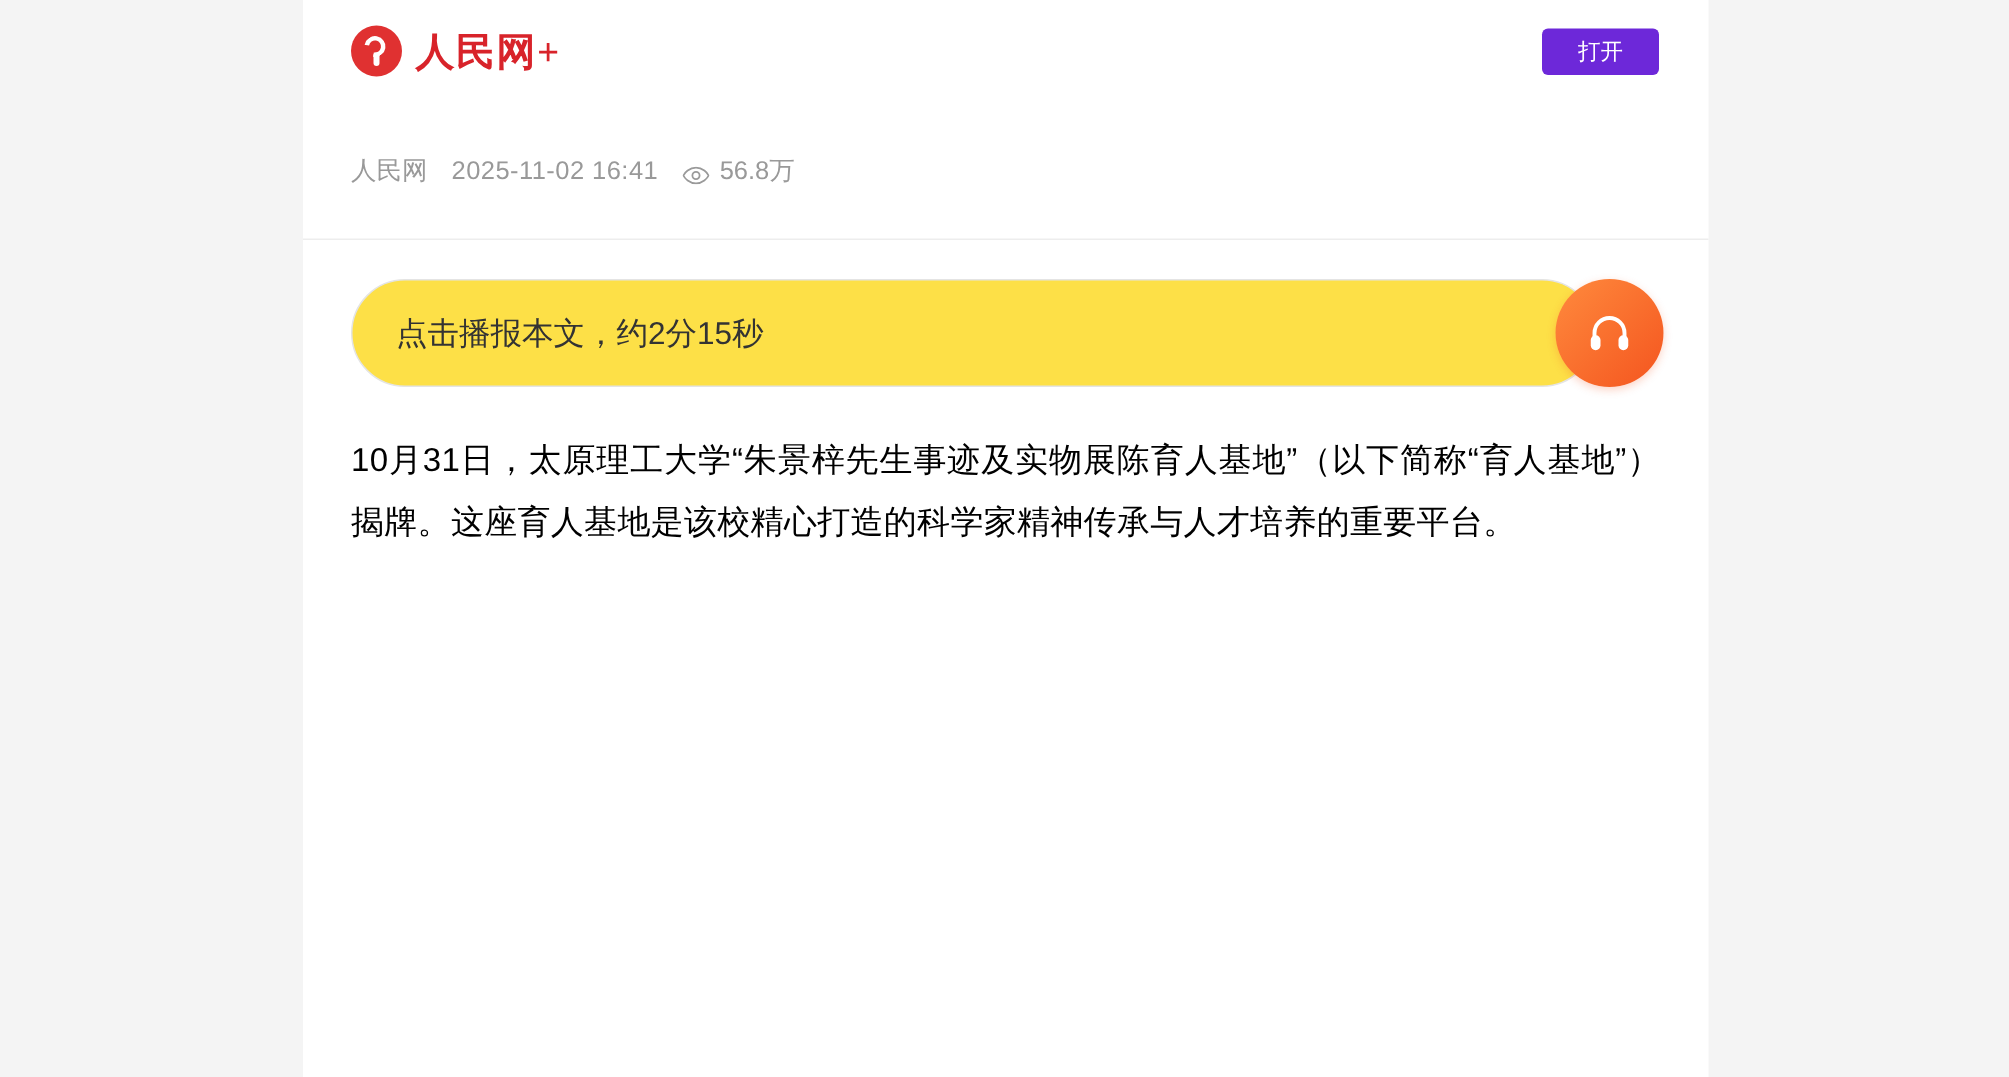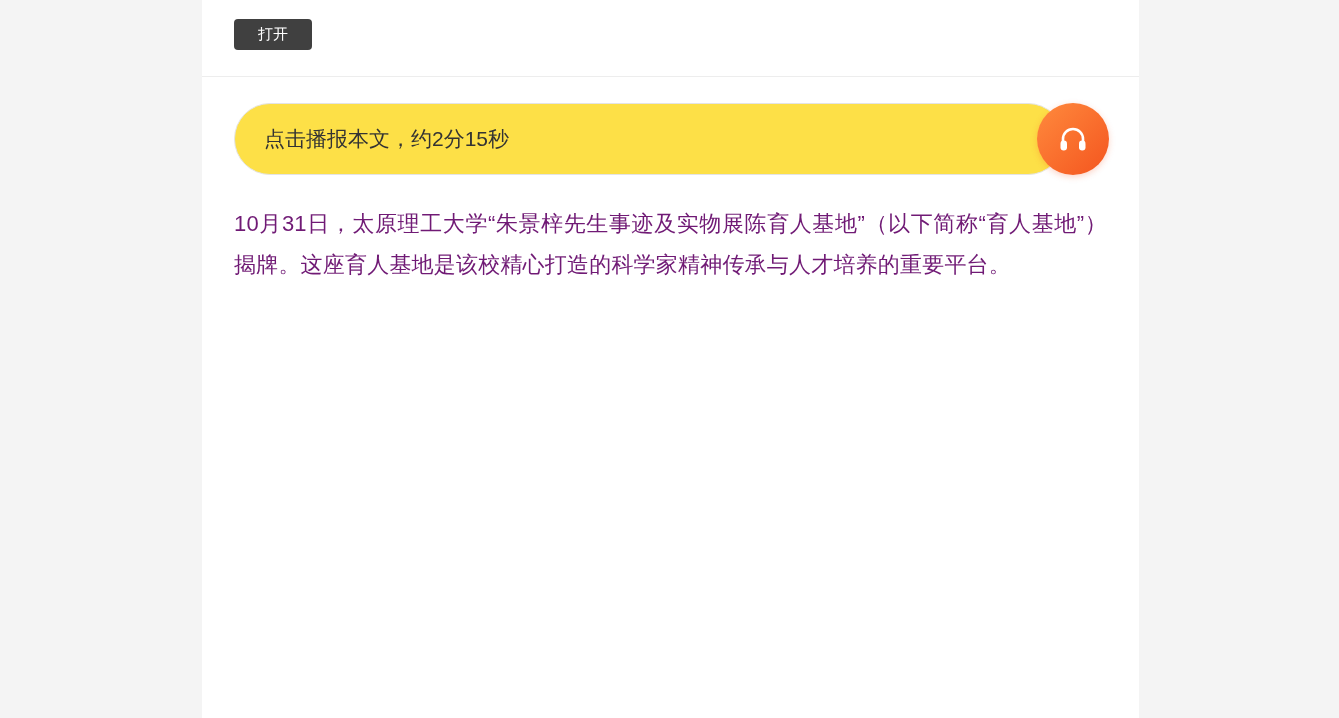--- a/index.html
+++ b/index.html
@@ -73,21 +73,21 @@
   .brand-text {
     font-size: 26px;
     font-weight: 700;
     color: #d8232a;
     letter-spacing: 1px;
     font-family: "Liberation Serif", "DejaVu Serif", serif;
   }
   .open-btn {
     width: 78px;
     height: 31px;
-    background: #404040;
+    background: #6d28d9;
     color: #fff;
     font-size: 15px;
     border: none;
     border-radius: 4px;
     cursor: pointer;
     display: flex;
     align-items: center;
     justify-content: center;
     font-family: "Liberation Sans", "DejaVu Sans", sans-serif;
   }
@@ -167,37 +167,54 @@
   }
   
   .body-text {
     padding: 0 32px;
     margin-top: 28px;
   }
   .body-text p {
     margin: 0 0 26px 0;
     font-size: 22px;
     line-height: 41px;
-    color: #701a75;
+    color: #000000;
     letter-spacing: 0.2px;
     text-align: justify;
     font-family: "Liberation Sans", "DejaVu Sans", sans-serif;
   }
 </style>
 </head>
 <body>
 
 <div class="page">
   <div class="article-card">
 
     <div class="topbar">
+      <div class="brand">
+        <span class="brand-mark"></span>
+        <span class="brand-text">人民网+</span>
+      </div>
       <button class="open-btn">打开</button>
     </div>
 
     <div class="header-block">
+      <div class="meta">
+        <span class="source">人民网</span>
+        <span class="date">2025-11-02 16:41</span>
+        <span class="views-wrap">
+          <span class="eye-icon">
+            <svg width="18" height="12" viewBox="0 0 18 12" aria-hidden="true">
+              <path d="M9 0.8C4.6 0.8 1.4 4.2 0.6 6c0.8 1.8 4 5.2 8.4 5.2s7.6-3.4 8.4-5.2C16.6 4.2 13.4 0.8 9 0.8z" fill="none" stroke="#9a9a9a" stroke-width="1.2"></path>
+              <circle cx="9" cy="6" r="2.4" fill="none" stroke="#9a9a9a" stroke-width="1.2"></circle>
+            </svg>
+          </span>
+          <span>56.8万</span>
+        </span>
+      </div>
     </div>
 
     <div class="audio-row">
       <div class="audio-bar">
         <span class="audio-text">点击播报本文，约2分15秒</span>
       </div>
       <div class="audio-btn">
         <svg width="34" height="34" viewBox="0 0 34 34" aria-hidden="true">
           <path d="M7 20v-3a10 10 0 0 1 20 0v3" fill="none" stroke="#ffffff" stroke-width="2.6" stroke-linecap="round"></path>
           <rect x="4.5" y="18.5" width="6.5" height="10" rx="3.2" fill="#ffffff"></rect>

